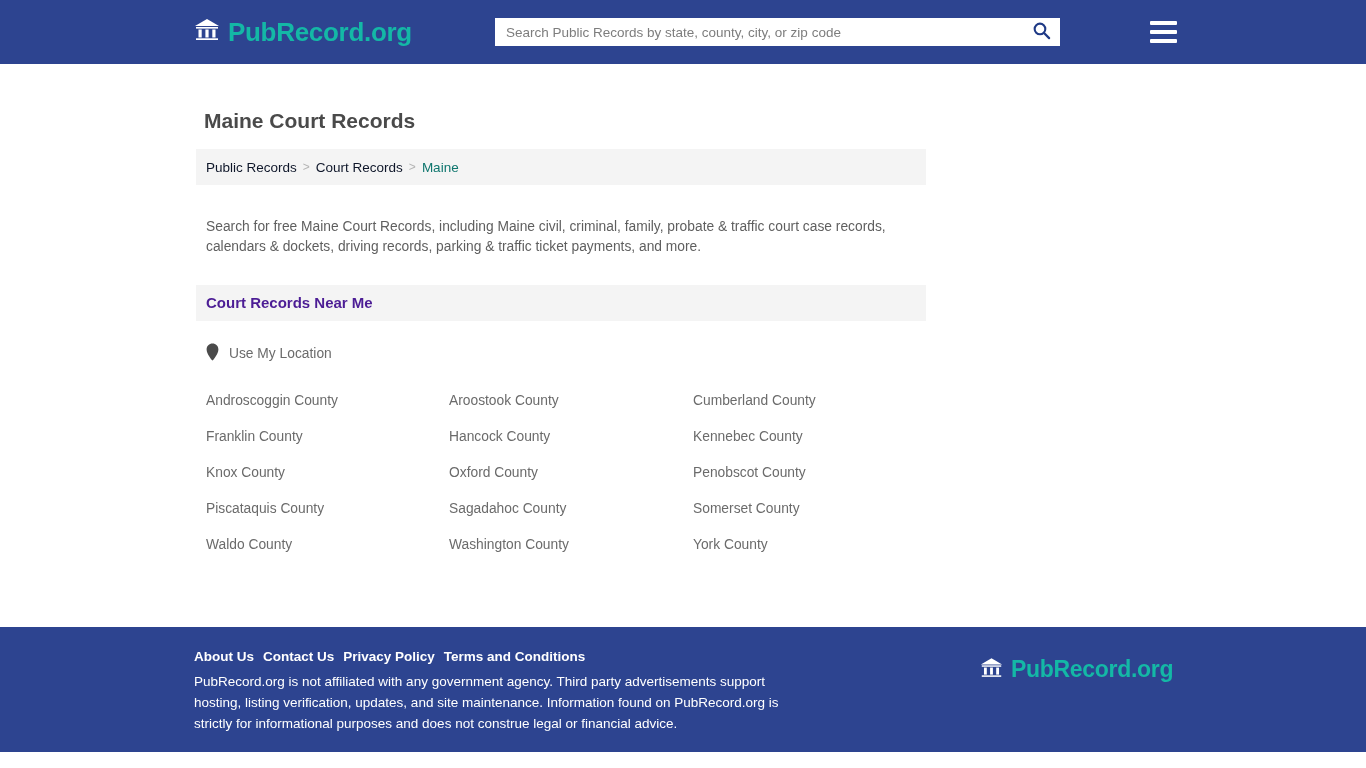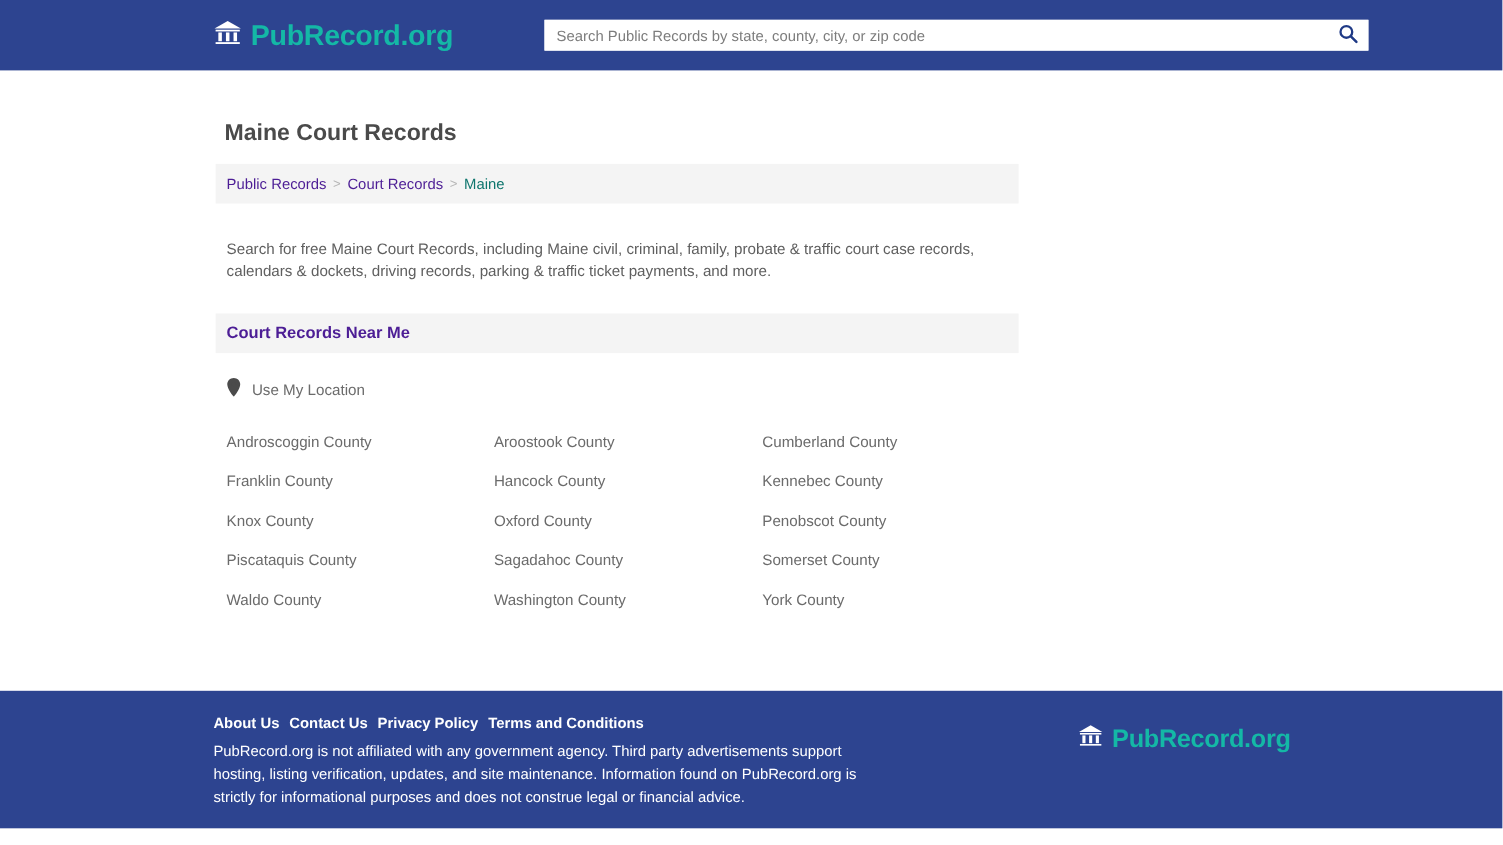--- a/index.html
+++ b/index.html
@@ -41,21 +41,21 @@
     font-weight: bold;
     letter-spacing: -0.3px;
     line-height: 1;
     white-space: nowrap;
   }
 
   .searchbar {
     position: absolute;
     left: 495px;
     top: 18px;
-    width: 749px;
+    width: 565px;
     height: 28px;
     background: #ffffff;
     border: 1px solid #ffffff;
     display: flex;
     align-items: center;
     padding: 0 4px 0 10px;
   }
   .searchbar input {
     flex: 1;
     border: none;
@@ -125,21 +125,21 @@
     background: #f4f4f4;
     height: 36px;
     display: flex;
     align-items: center;
     padding: 0 10px;
     font-size: 13.5px;
     color: #6d6d6d;
     gap: 6px;
   }
   .breadcrumb a {
-    color: #4c1d95;
+    color: #0f172a;
     text-decoration: none;
     cursor: pointer;
   }
   .crumb-sep { color: #b4b4b4; font-size: 12px; }
   .crumb-current { color: #0f766e; }
 
   .intro {
     padding: 18px 10px 0 10px;
     font-size: 13.8px;
     line-height: 1.45;

